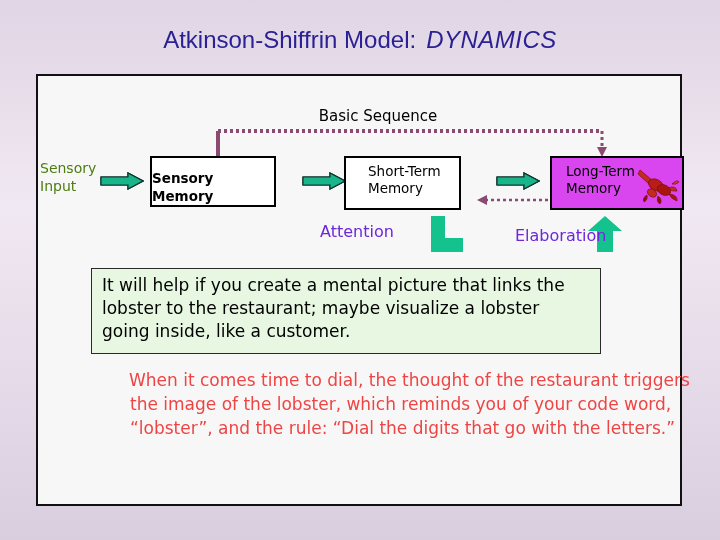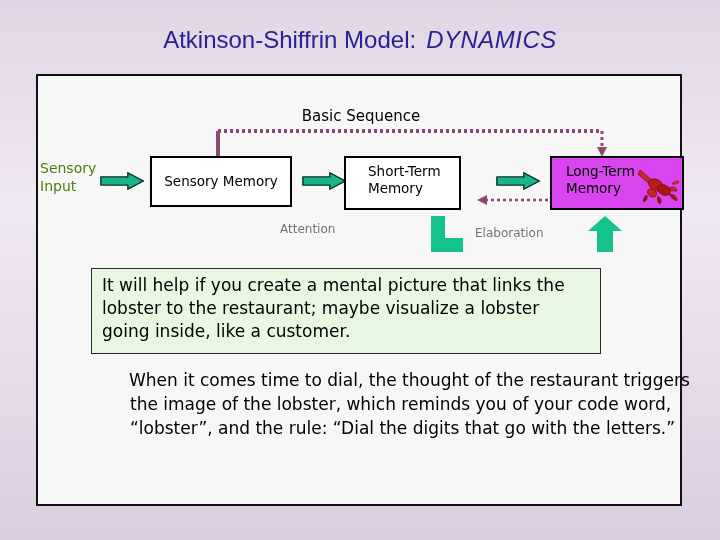--- a/index.html
+++ b/index.html
@@ -60,40 +60,42 @@
   }
   #basic-sequence-label {
     position: absolute;
     left: 0;
     top: 31px;
     width: 646px;
     text-align: center;
     font-family: "DejaVu Sans", sans-serif;
     font-size: 15px;
     color: #000;
+    padding-left: 17px;
   }
 
   .mem-box {
     position: absolute;
     border: 2px solid #000;
     box-sizing: border-box;
     background: #ffffff;
     font-family: "DejaVu Sans", sans-serif;
     font-size: 13.5px;
     color: #000;
     line-height: 1.28;
   }
   #box-sensory-memory {
     left: 112px;
     top: 80px;
-    width: 142px;
+    width: 126px;
     height: 51px;
     display: flex;
-    align-items: center;
+    align-items: flex-end;
     justify-content: center;
+    font-weight: bold;
   }
   #box-short-term {
     left: 306px;
     top: 80px;
     width: 117px;
     height: 54px;
     padding: 5px 0 0 22px;
   }
   #box-long-term {
     left: 512px;
@@ -139,22 +141,23 @@
     position: absolute;
     left: 0; top: 0;
     width: 646px; height: 185px;
     pointer-events: none;
   }
 
   
   .under-label {
     position: absolute;
     font-family: "DejaVu Sans", sans-serif;
-    font-size: 12px;
-    color: #737373;
+    font-size: 16px;
+    color: #6d28d9;
+    margin-left: 40px;
   }
   #attention-label   { left: 242px; top: 146px; }
   #elaboration-label { left: 437px; top: 150px; text-align: center; }
 
   
   #attention-lshape {
     position: absolute;
     left: 393px; top: 140px;
     width: 32px; height: 36px;
   }
@@ -183,21 +186,21 @@
 
   
   #bottom-paragraph {
     position: absolute;
     left: 57px;
     top: 292px;
     width: 560px;
     font-family: "DejaVu Sans", sans-serif;
     font-size: 17px;
     line-height: 1.42;
-    color: #000000;
+    color: #ef4444;
     padding-left: 35px;
     text-indent: -1px;
   }
 </style>
 </head>
 <body>
 
 <div id="slide-title">
   <span class="title-main">Atkinson-Shiffrin Model:</span><span class="title-em">DYNAMICS</span>
 </div>

